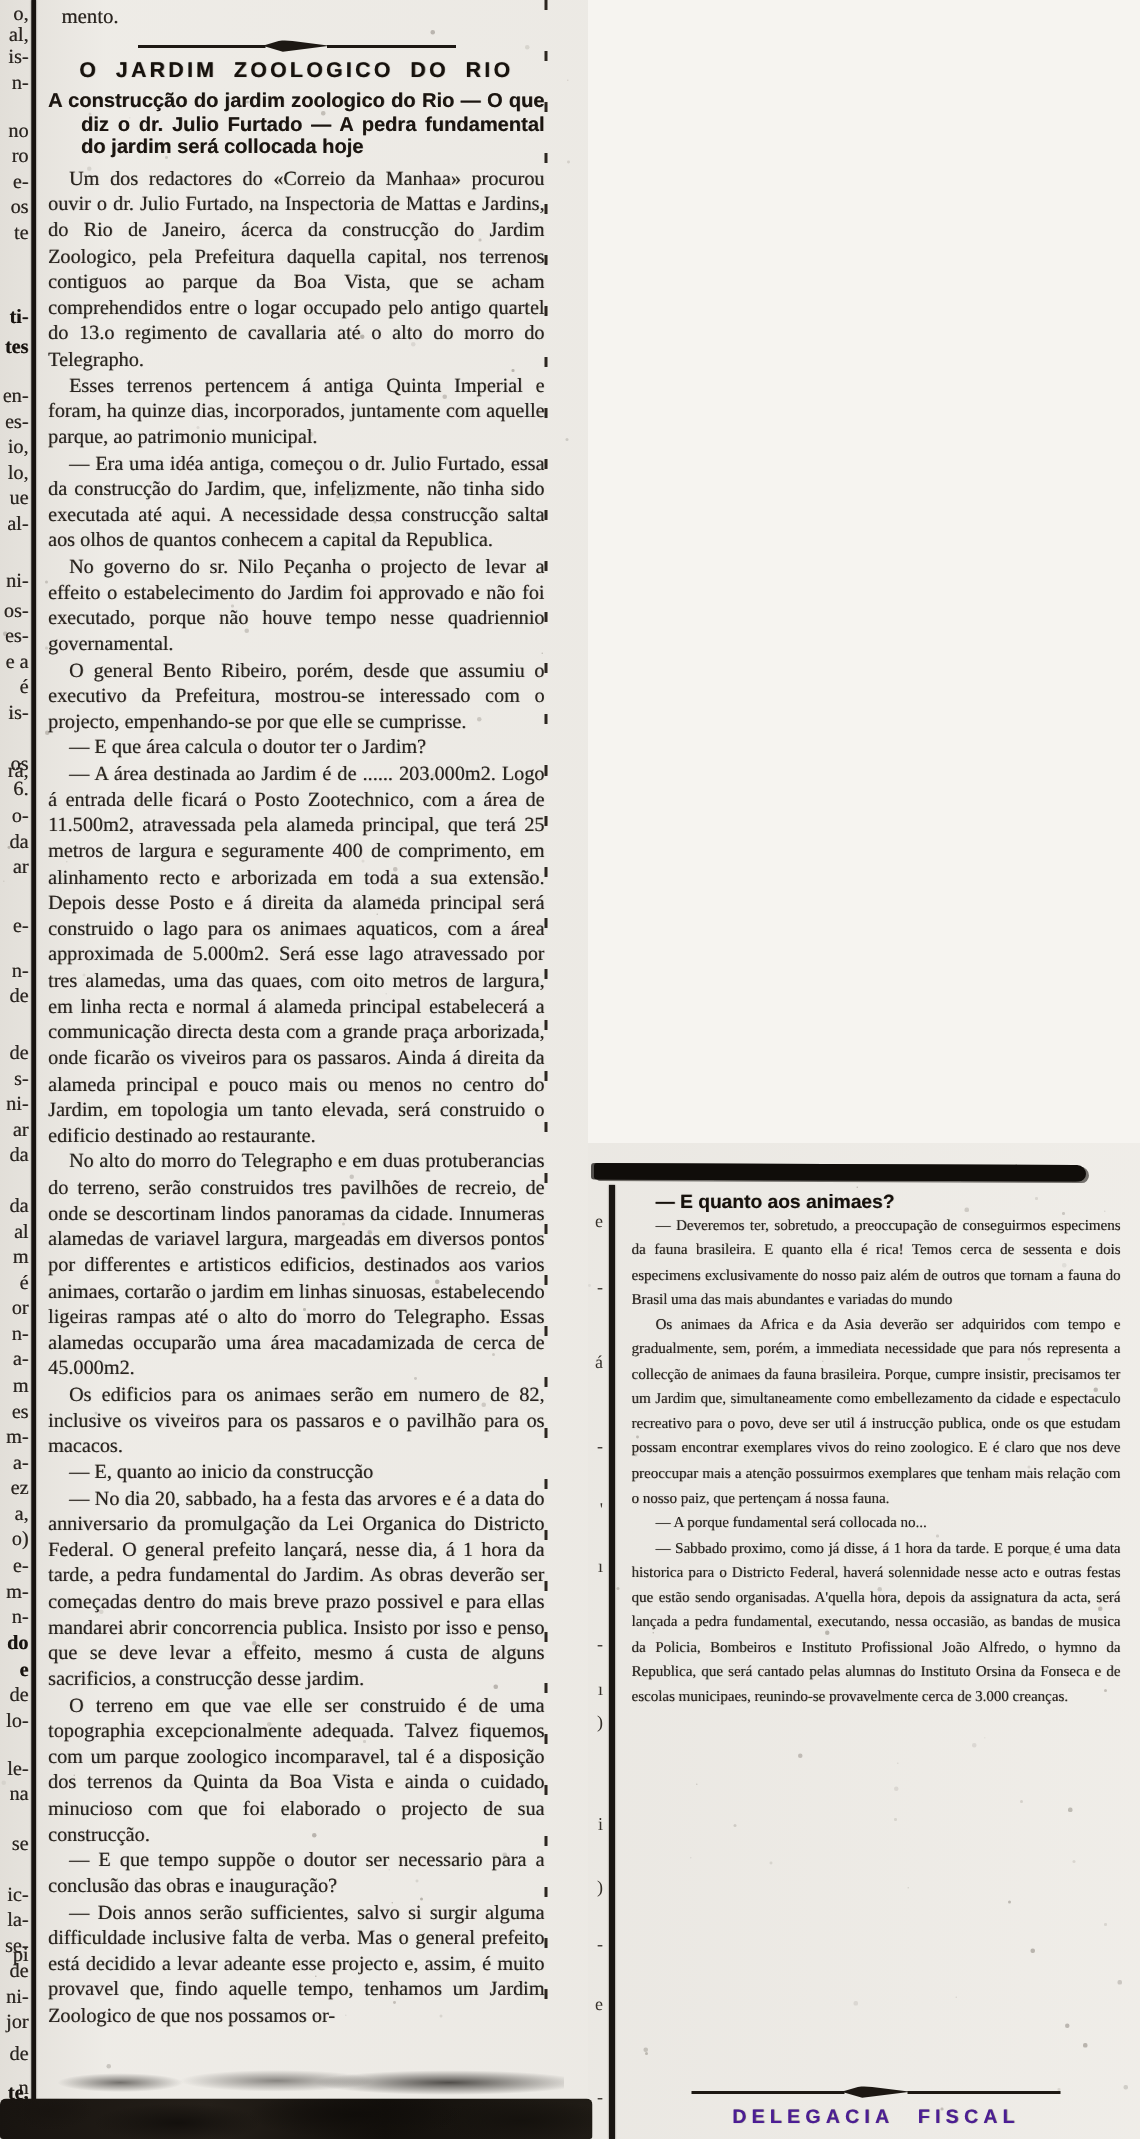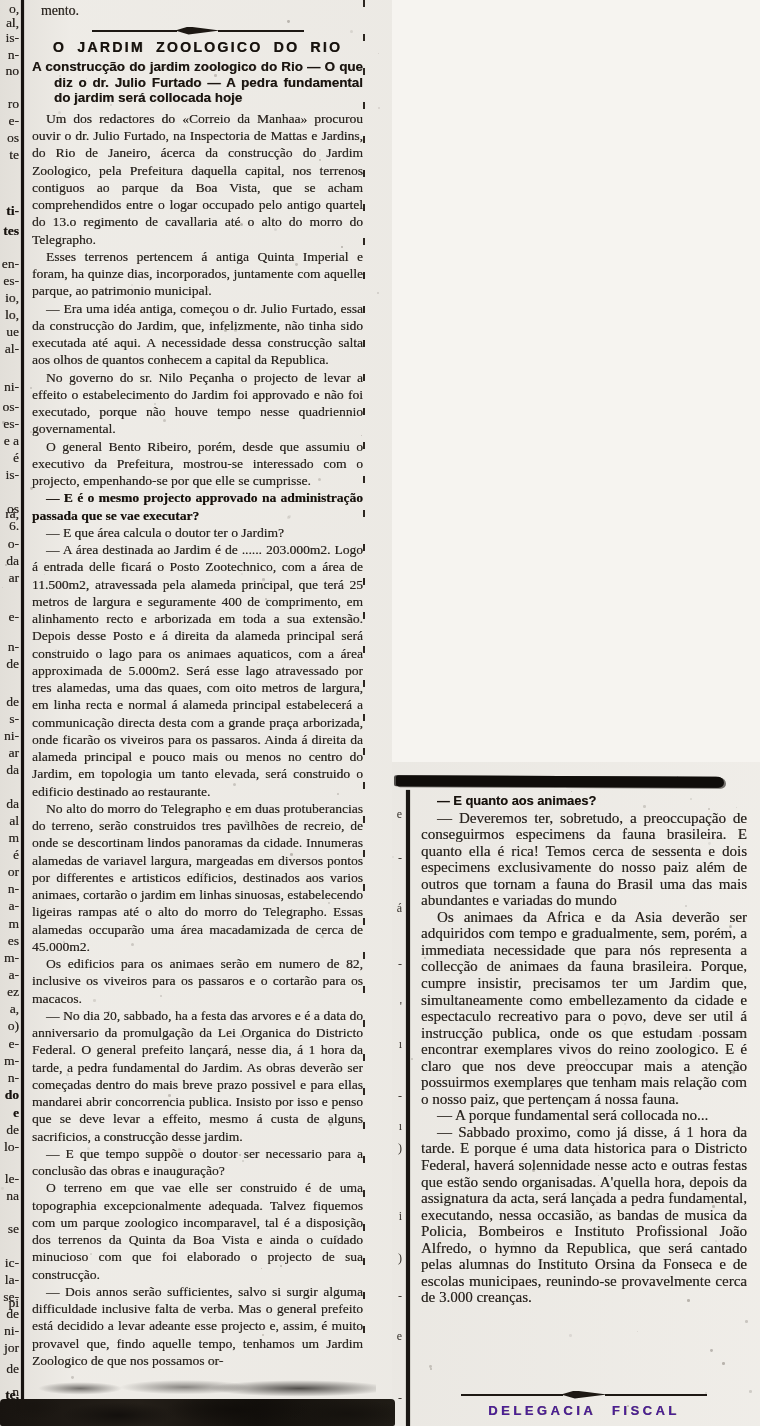--- a/index.html
+++ b/index.html
@@ -54,21 +54,21 @@
   .subhead{margin:0 0 4px;font-family:"Liberation Sans",sans-serif;font-weight:bold;
     font-size:13.4px;line-height:15.6px;color:#1b1510;text-align:justify;
     padding-left:22px;text-indent:-22px;text-shadow:.3px .3px .4px rgba(27,21,16,.55);}
   .body-text p{margin:0;font-size:13.5px;line-height:17.25px;text-align:justify;
     text-indent:14px;text-shadow:.3px .3px .45px rgba(40,32,26,.55);}
   .body-text p.bold{font-weight:bold;color:#16110c;}
 
   
   .right-col{position:absolute;left:421px;top:793px;width:326px;height:592px;overflow:hidden;
     color:#29241f;}
-  .right-col p{margin:0;font-size:15px;line-height:16.55px;text-align:justify;
+  .right-col p{margin:0;font-size:10px;line-height:16.55px;text-align:justify;
     text-indent:16px;text-shadow:.3px .3px .45px rgba(40,32,26,.55);}
   .right-col p.bold{font-weight:bold;color:#16110c;font-family:"Liberation Sans",sans-serif;font-size:12.8px;}
   .right-footer{position:absolute;left:421px;top:1384px;width:326px;height:42px;}
   .div-foot{width:248px;}
   .div-foot .seg{width:102px;}
   .footer-heading{margin:2px 0 0;text-align:center;font-family:"Liberation Sans",sans-serif;
     font-weight:bold;font-size:13px;letter-spacing:3.5px;word-spacing:9px;color:#4c1d95;
     text-shadow:.4px .4px .5px rgba(23,18,13,.55);}
 
   
@@ -254,21 +254,21 @@
       <i style="left: 71px; top: 1376px; width: 2.9px; height: 2.9px; opacity: 0.25;"></i>
       <i style="left: 160px; top: 995px; width: 1.6px; height: 1.6px; opacity: 0.21;"></i>
       <i style="left: 148px; top: 278px; width: 1px; height: 1px; opacity: 0.15;"></i>
     </div>
 
   <div class="left-edge">
       <p style="top: 2px;">o,</p>
       <p style="top: 16px;">al,</p>
       <p style="top: 31px;">is-</p>
       <p style="top: 48px;">n-</p>
-      <p style="top: 64px;">no</p>
+      <p style="top: 80px;">no</p>
       <p style="top: 97px;">ro</p>
       <p style="top: 114px;">e-</p>
       <p style="top: 131px;">os</p>
       <p style="top: 148px;">te</p>
       <p class="bold" style="top: 204px;">ti-</p>
       <p class="bold" style="top: 224px;">tes</p>
       <p style="top: 257px;">en-</p>
       <p style="top: 274px;">es-</p>
       <p style="top: 291px;">io,</p>
       <p style="top: 308px;">lo,</p>
@@ -347,28 +347,28 @@
     <h1 class="headline">O JARDIM ZOOLOGICO DO RIO</h1>
 
     <p class="subhead">A construcção do jardim zoologico do Rio — O que diz o dr. Julio Furtado — A pedra fundamental do jardim será collocada hoje</p>
 
     <div class="body-text">
         <p>Um dos redactores do «Correio da Manhaa» procurou ouvir o dr. Julio Furtado, na Inspectoria de Mattas e Jardins, do Rio de Janeiro, ácerca da construcção do Jardim Zoologico, pela Prefeitura daquella capital, nos terrenos contiguos ao parque da Boa Vista, que se acham comprehendidos entre o logar occupado pelo antigo quartel do 13.o regimento de cavallaria até o alto do morro do Telegrapho.</p>
         <p>Esses terrenos pertencem á antiga Quinta Imperial e foram, ha quinze dias, incorporados, juntamente com aquelle parque, ao patrimonio municipal.</p>
         <p>— Era uma idéa antiga, começou o dr. Julio Furtado, essa da construcção do Jardim, que, infelizmente, não tinha sido executada até aqui. A necessidade dessa construcção salta aos olhos de quantos conhecem a capital da Republica.</p>
         <p>No governo do sr. Nilo Peçanha o projecto de levar a effeito o estabelecimento do Jardim foi approvado e não foi executado, porque não houve tempo nesse quadriennio governamental.</p>
         <p>O general Bento Ribeiro, porém, desde que assumiu o executivo da Prefeitura, mostrou-se interessado com o projecto, empenhando-se por que elle se cumprisse.</p>
-        <p class="bold">— E é o mesmo projecto approvado na administração passada que se vae executar?</p>
         <p>— E que área calcula o doutor ter o Jardim?</p>
         <p>— A área destinada ao Jardim é de ...... 203.000m2. Logo á entrada delle ficará o Posto Zootechnico, com a área de 11.500m2, atravessada pela alameda principal, que terá 25 metros de largura e seguramente 400 de comprimento, em alinhamento recto e arborizada em toda a sua extensão. Depois desse Posto e á direita da alameda principal será construido o lago para os animaes aquaticos, com a área approximada de 5.000m2. Será esse lago atravessado por tres alamedas, uma das quaes, com oito metros de largura, em linha recta e normal á alameda principal estabelecerá a communicação directa desta com a grande praça arborizada, onde ficarão os viveiros para os passaros. Ainda á direita da alameda principal e pouco mais ou menos no centro do Jardim, em topologia um tanto elevada, será construido o edificio destinado ao restaurante.</p>
         <p>No alto do morro do Telegrapho e em duas protuberancias do terreno, serão construidos tres pavilhões de recreio, de onde se descortinam lindos panoramas da cidade. Innumeras alamedas de variavel largura, margeadas em diversos pontos por differentes e artisticos edificios, destinados aos varios animaes, cortarão o jardim em linhas sinuosas, estabelecendo ligeiras rampas até o alto do morro do Telegrapho. Essas alamedas occuparão uma área macadamizada de cerca de 45.000m2.</p>
-        <p>Os edificios para os animaes serão em numero de 82, inclusive os viveiros para os passaros e o cortarão para os macacos.</p>
+        <p>Os edificios para os animaes serão em numero de 82, inclusive os viveiros para os passaros e o pavilhão para os macacos.</p>
+        <p>— E, quanto ao inicio da construcção</p>
         <p>— No dia 20, sabbado, ha a festa das arvores e é a data do anniversario da promulgação da Lei Organica do Districto Federal. O general prefeito lançará, nesse dia, á 1 hora da tarde, a pedra fundamental do Jardim. As obras deverão ser começadas dentro do mais breve prazo possivel e para ellas mandarei abrir concorrencia publica. Insisto por isso e penso que se deve levar a effeito, mesmo á custa de alguns sacrificios, a construcção desse jardim.</p>
+        <p>O terreno em que vae elle ser construido é de uma topographia excepcionalmente adequada. Talvez fiquemos com um parque zoologico incomparavel, tal é a disposição dos terrenos da Quinta da Boa Vista e ainda o cuidado minucioso com que foi elaborado o projecto de sua construcção.</p>
         <p>— E que tempo suppõe o doutor ser necessario para a conclusão das obras e inauguração?</p>
-        <p>O terreno em que vae elle ser construido é de uma topographia excepcionalmente adequada. Talvez fiquemos com um parque zoologico incomparavel, tal é a disposição dos terrenos da Quinta da Boa Vista e ainda o cuidado minucioso com que foi elaborado o projecto de sua construcção.</p>
         <p>— Dois annos serão sufficientes, salvo si surgir alguma difficuldade inclusive falta de verba. Mas o general prefeito está decidido a levar adeante esse projecto e, assim, é muito provavel que, findo aquelle tempo, tenhamos um Jardim Zoologico de que nos possamos or-</p>
       </div>
   </div>
 
   <div class="right-bar"></div>
   <div class="rule-right"></div>
 
   <div class="right-gutter">
       <p style="top: 18px;">e</p>
       <p style="top: 62px;">-</p>

